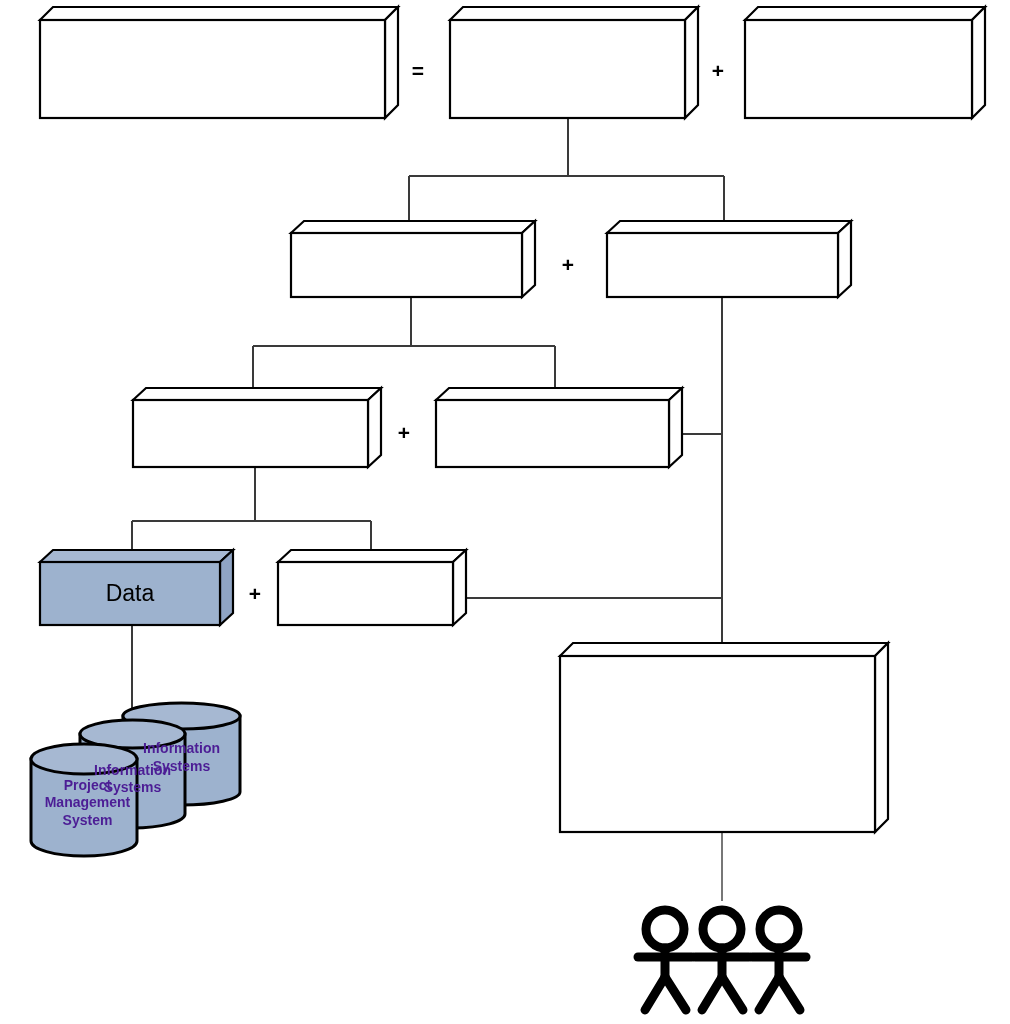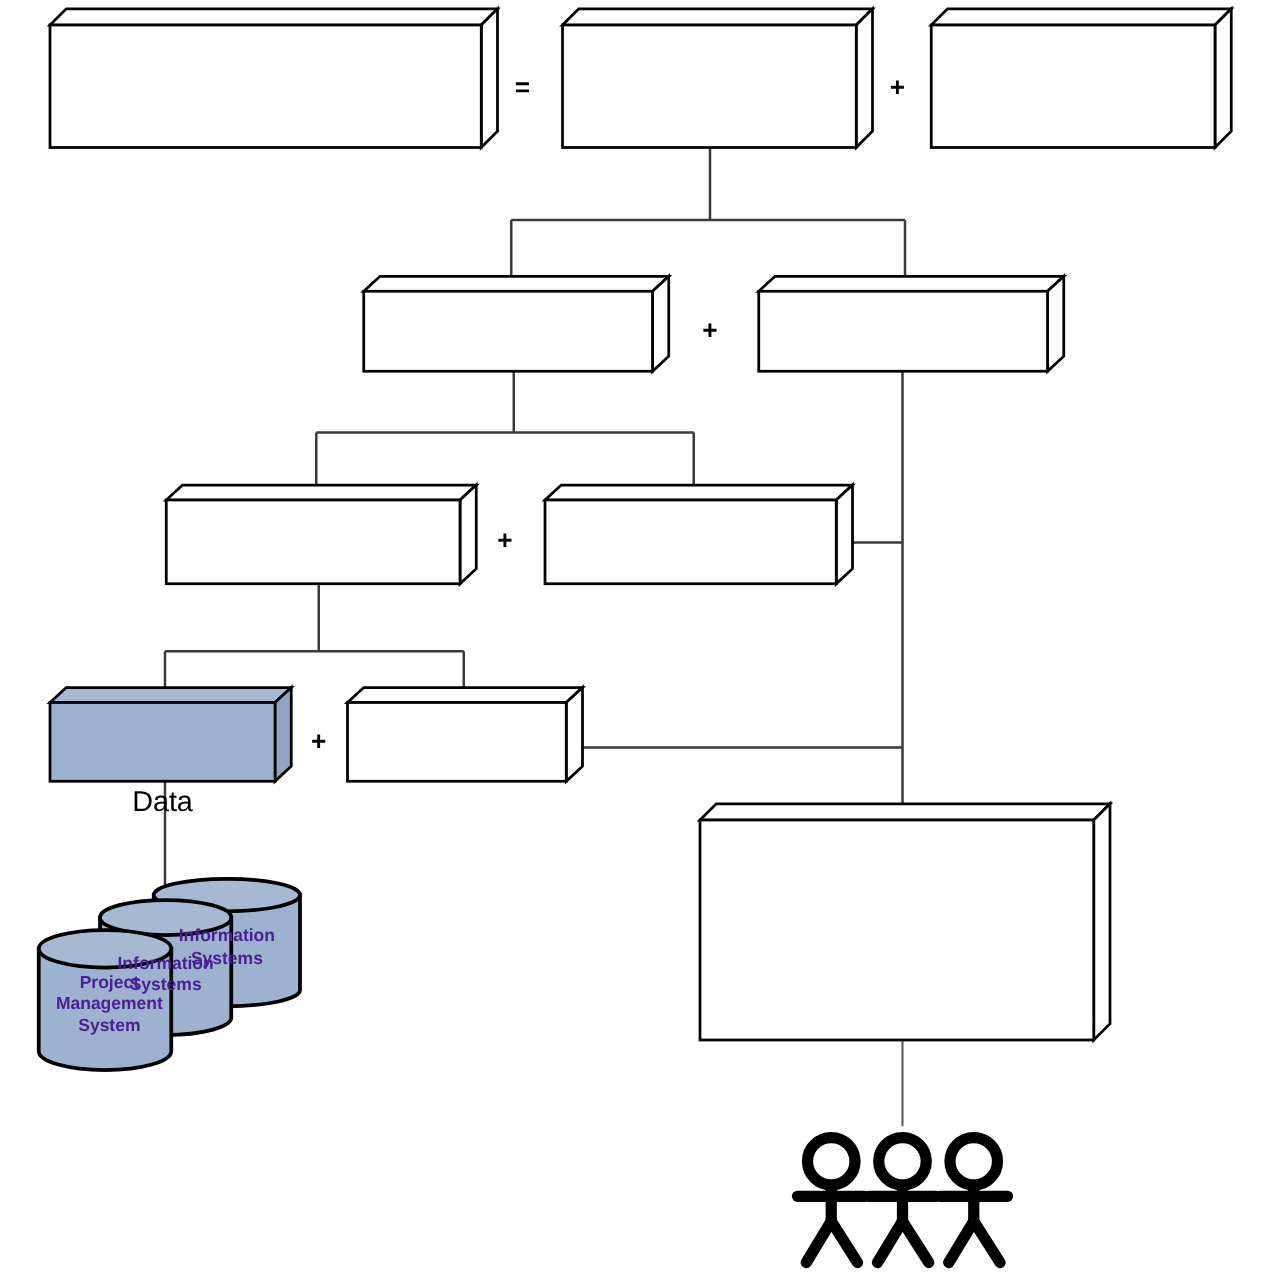--- a/index.html
+++ b/index.html
@@ -273,21 +273,21 @@
   <div class="box-label" style="left:291px; top:233px; width:231px; height:64px;"></div>
   <div class="box-label" style="left:607px; top:233px; width:231px; height:64px;"></div>
 
   <div class="op-label" style="left:550px; top:254px; width:36px;">+</div>
 
   <div class="box-label" style="left:133px; top:400px; width:235px; height:67px;"></div>
   <div class="box-label" style="left:436px; top:400px; width:233px; height:67px;"></div>
 
   <div class="op-label" style="left:386px; top:422px; width:36px;">+</div>
 
-  <div class="box-label" style="left:40px; top:562px; width:180px; height:63px;margin-top:48px;">Data</div>
+  <div class="box-label" style="left:40px; top:562px; width:180px; height:63px;">Data</div>
   <div class="box-label" style="left:278px; top:562px; width:175px; height:63px;"></div>
 
   <div class="op-label" style="left:237px; top:583px; width:36px;">+</div>
 
   <div class="box-label" style="left:560px; top:656px; width:315px; height:176px;"></div>
 
   <div class="cyl-label clip-box" style="left:123px; top:720px; width:117px; height:75px; white-space:pre-line;">Information
 Systems</div>
 
   <div class="cyl-label clip-box" style="left:80px; top:740px; width:105px; height:78px; white-space:pre-line;">Information

